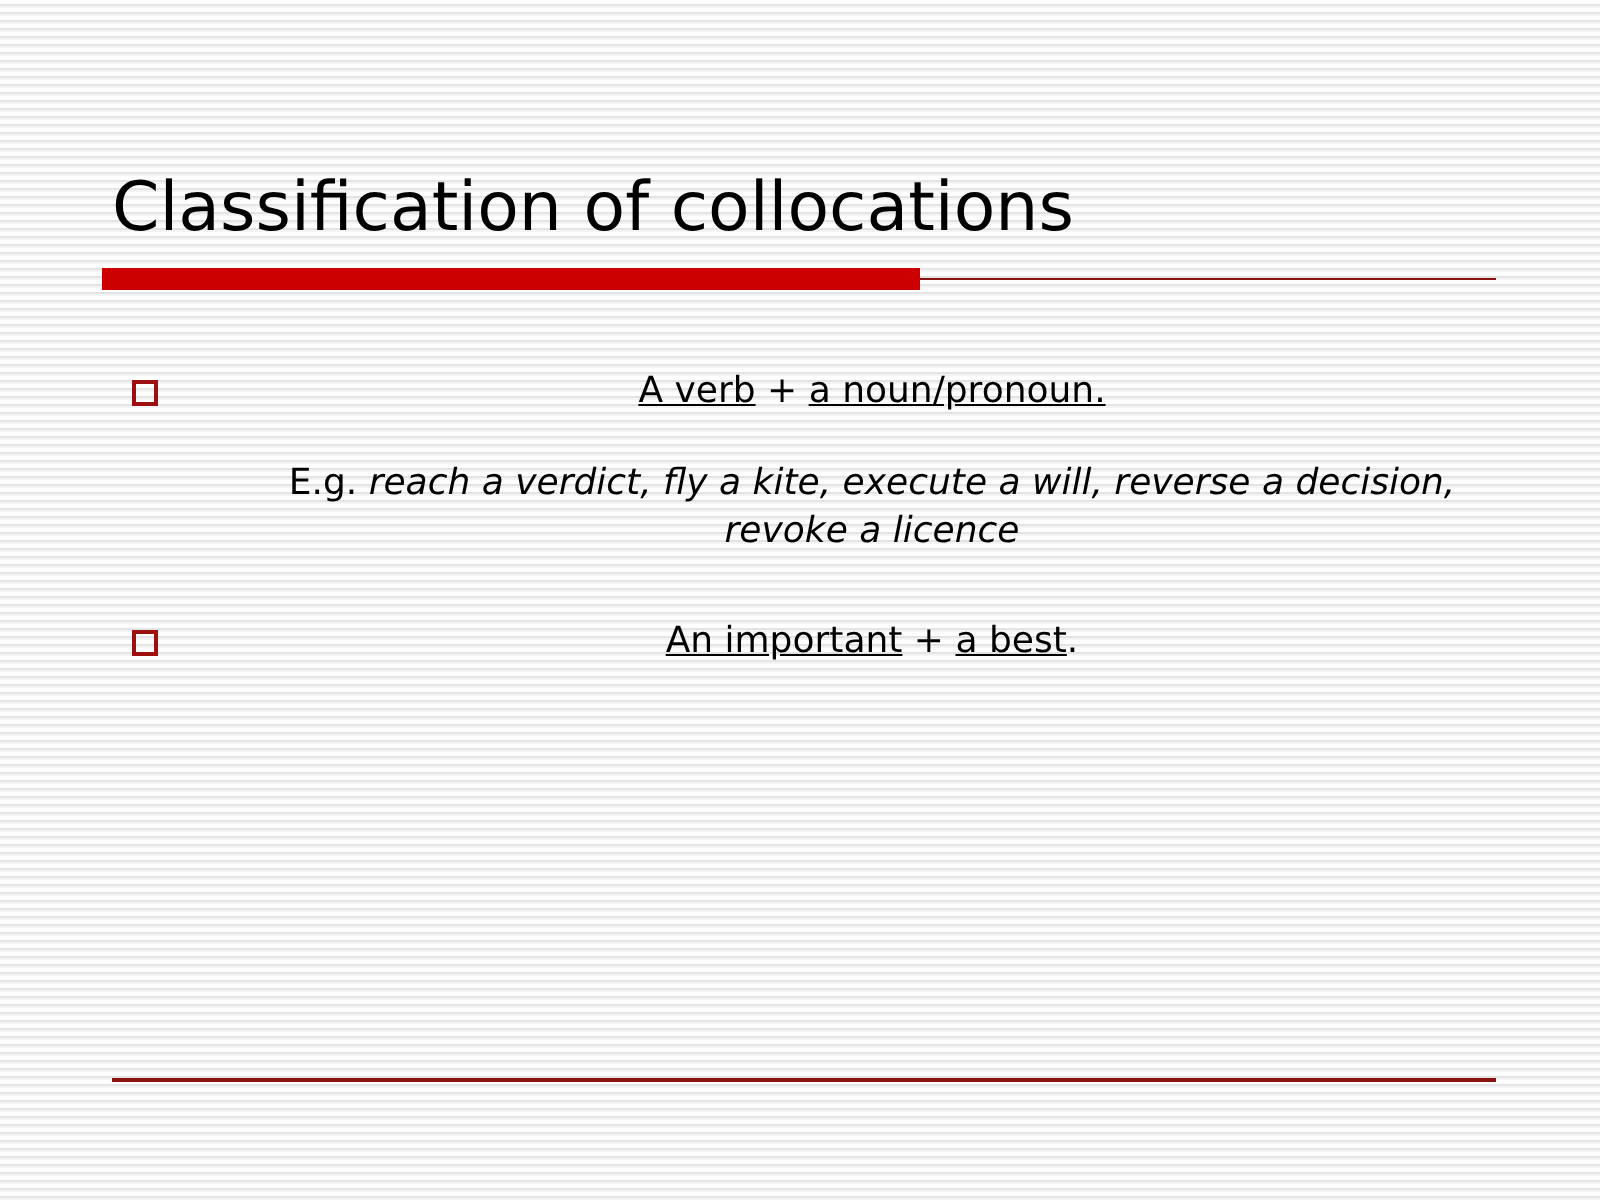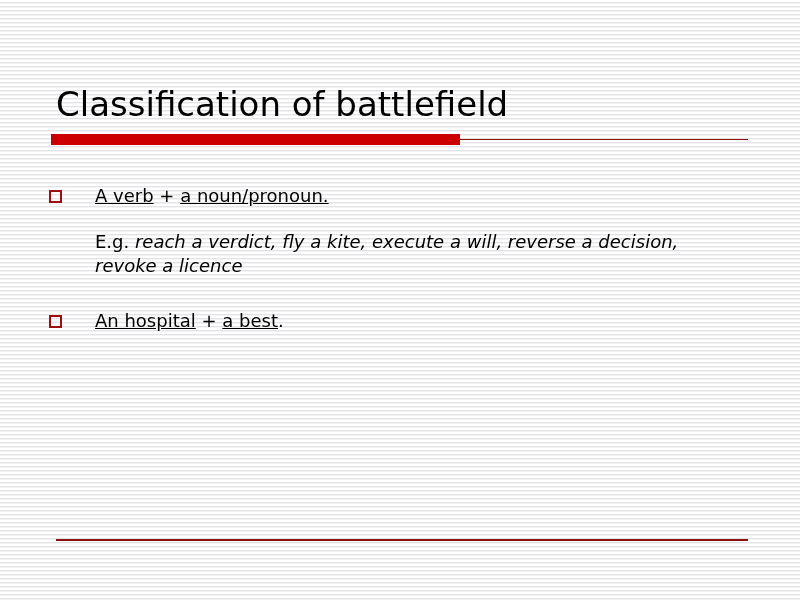--- a/index.html
+++ b/index.html
@@ -65,23 +65,24 @@
     left: 51px;
     top: 134px;
     width: 409px;
     height: 11px;
     background-color: #cc0000;
   }
 
   
   #body-block {
     position: absolute;
-    left: 43px;
+    left: 60px;
     top: 184px;
     width: 700px;
+    text-align: center;
   }
 
   .bullet-group {
     position: relative;
   }
   .bullet-group.group-2 {
     margin-top: 31px;
   }
 
   .bullet-marker {
@@ -122,21 +123,21 @@
     height: 2px;
     background-color: #8c1111;
   }
 </style>
 </head>
 <body>
 
 <div id="slide">
 
   <div id="title-block">
-    <h1 id="page-title">Classification of battlefield</h1>
+    <h1 id="page-title">Classification of collocations</h1>
   </div>
 
   <div id="title-rule-thin"></div>
   <div id="title-rule-thick"></div>
 
   <div id="body-block">
 
     <div class="bullet-group group-1">
       <span class="bullet-marker"></span>
       <div class="bullet-body">
@@ -147,21 +148,21 @@
 
 
 
       </div>
     </div>
 
     <div class="bullet-group group-2">
       <span class="bullet-marker"></span>
       <div class="bullet-body">
 
-        <p class="line"><span class="u">An hospital</span><span> + </span><span class="u">a best</span><span>.</span></p>
+        <p class="line"><span class="u">An important</span><span> + </span><span class="u">a best</span><span>.</span></p>
 
 
       </div>
     </div>
 
   </div>
 
   <div id="bottom-rule"></div>
 
 </div>

